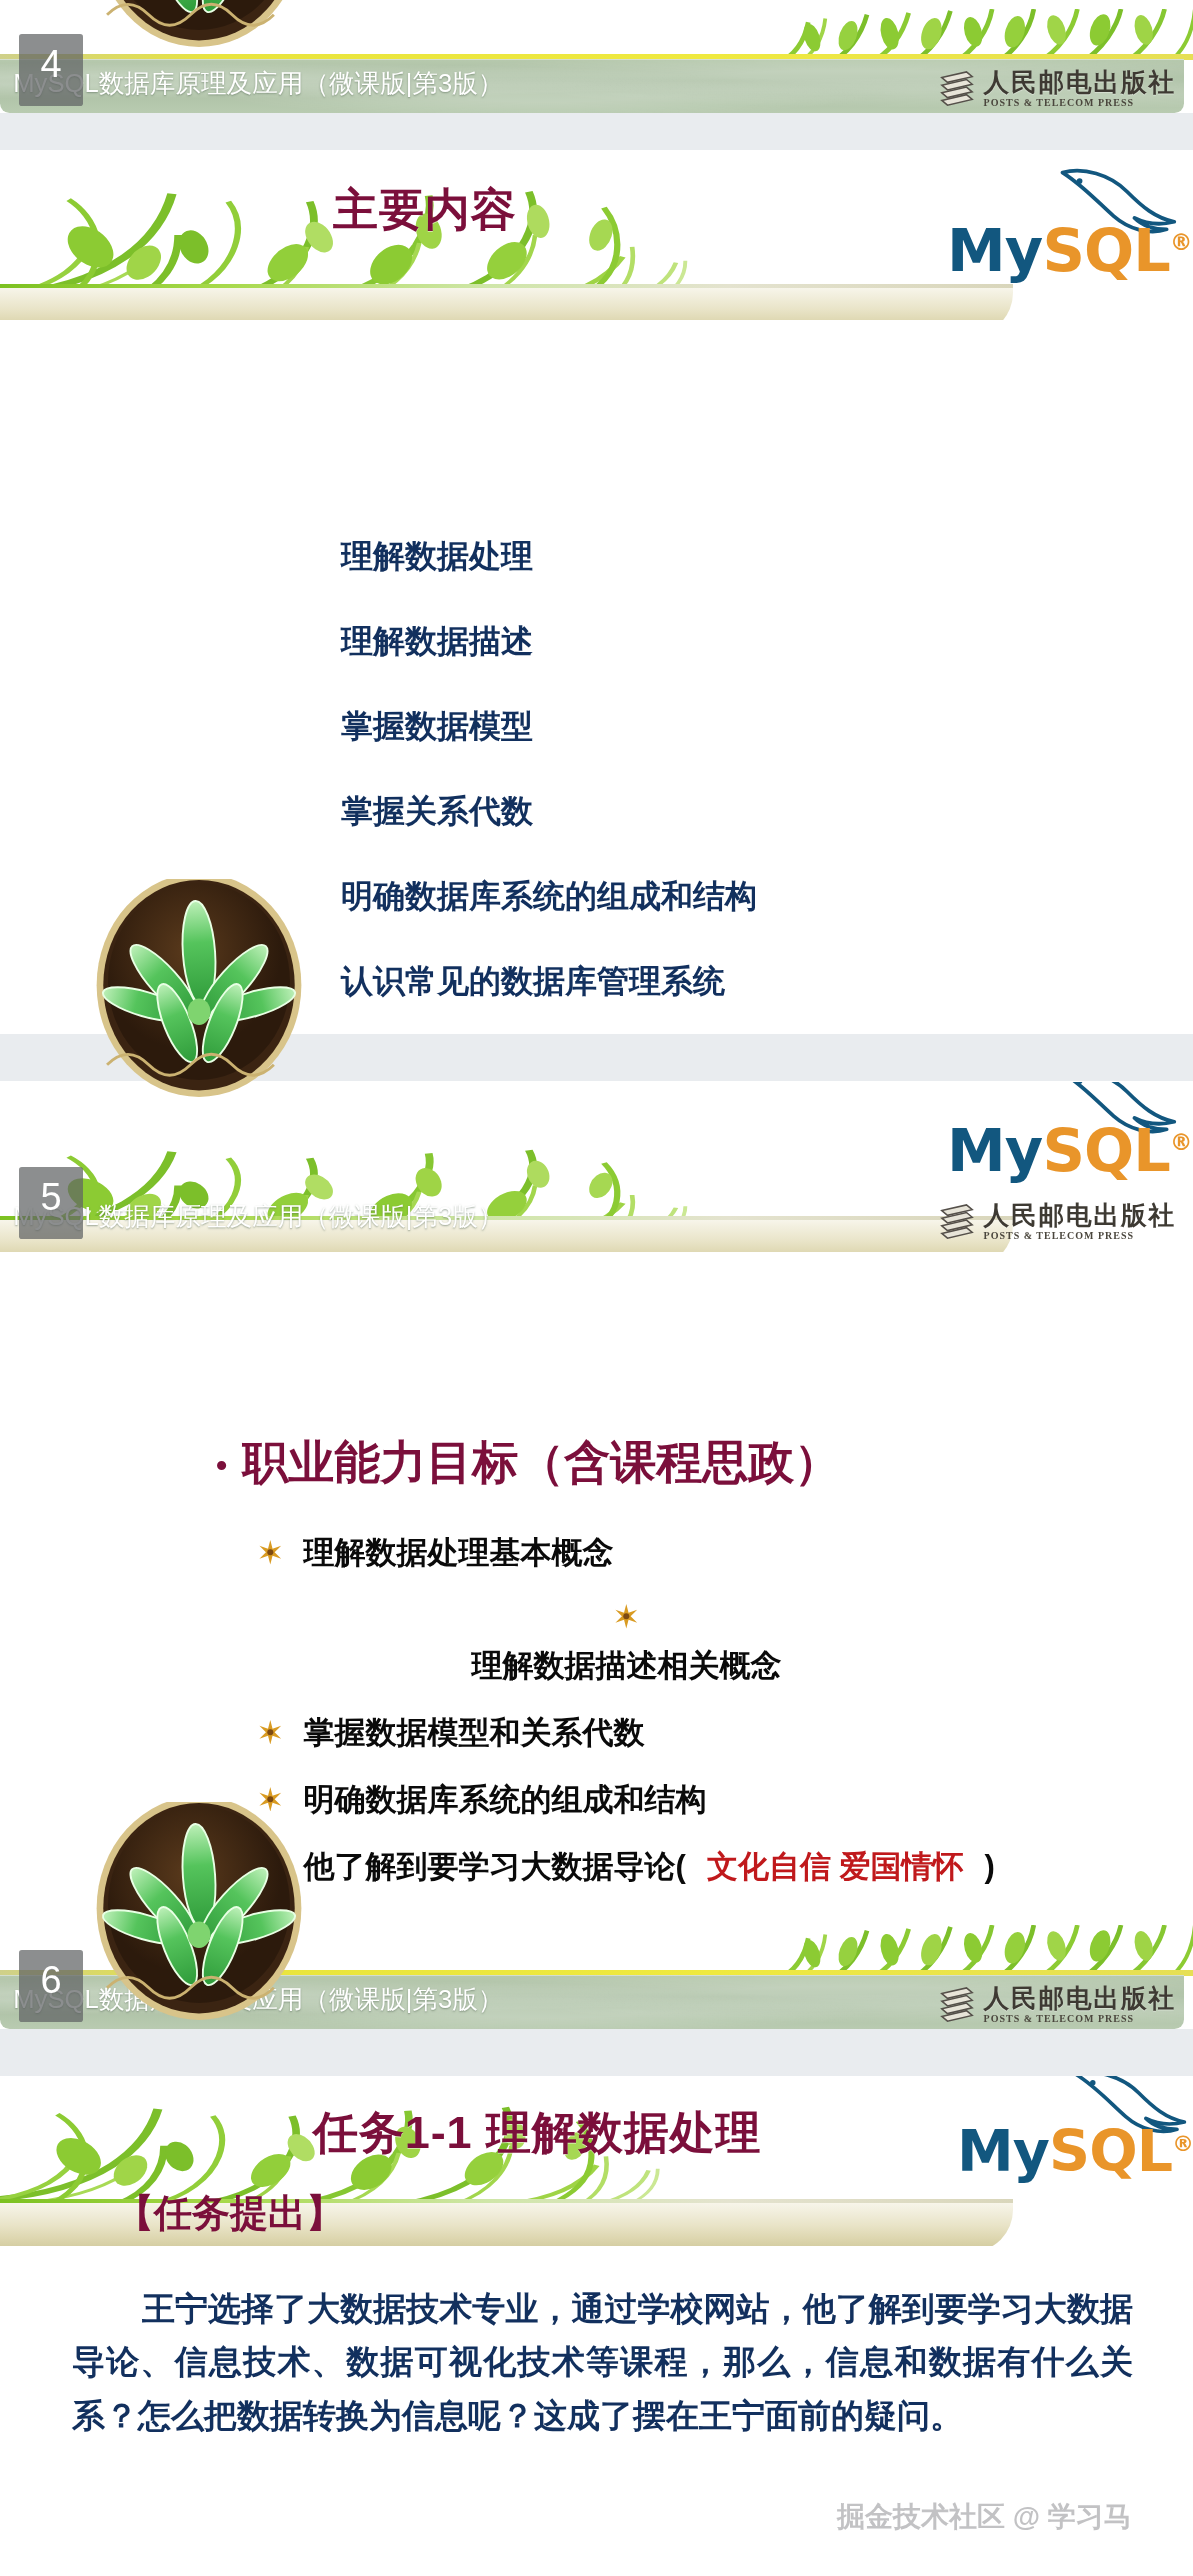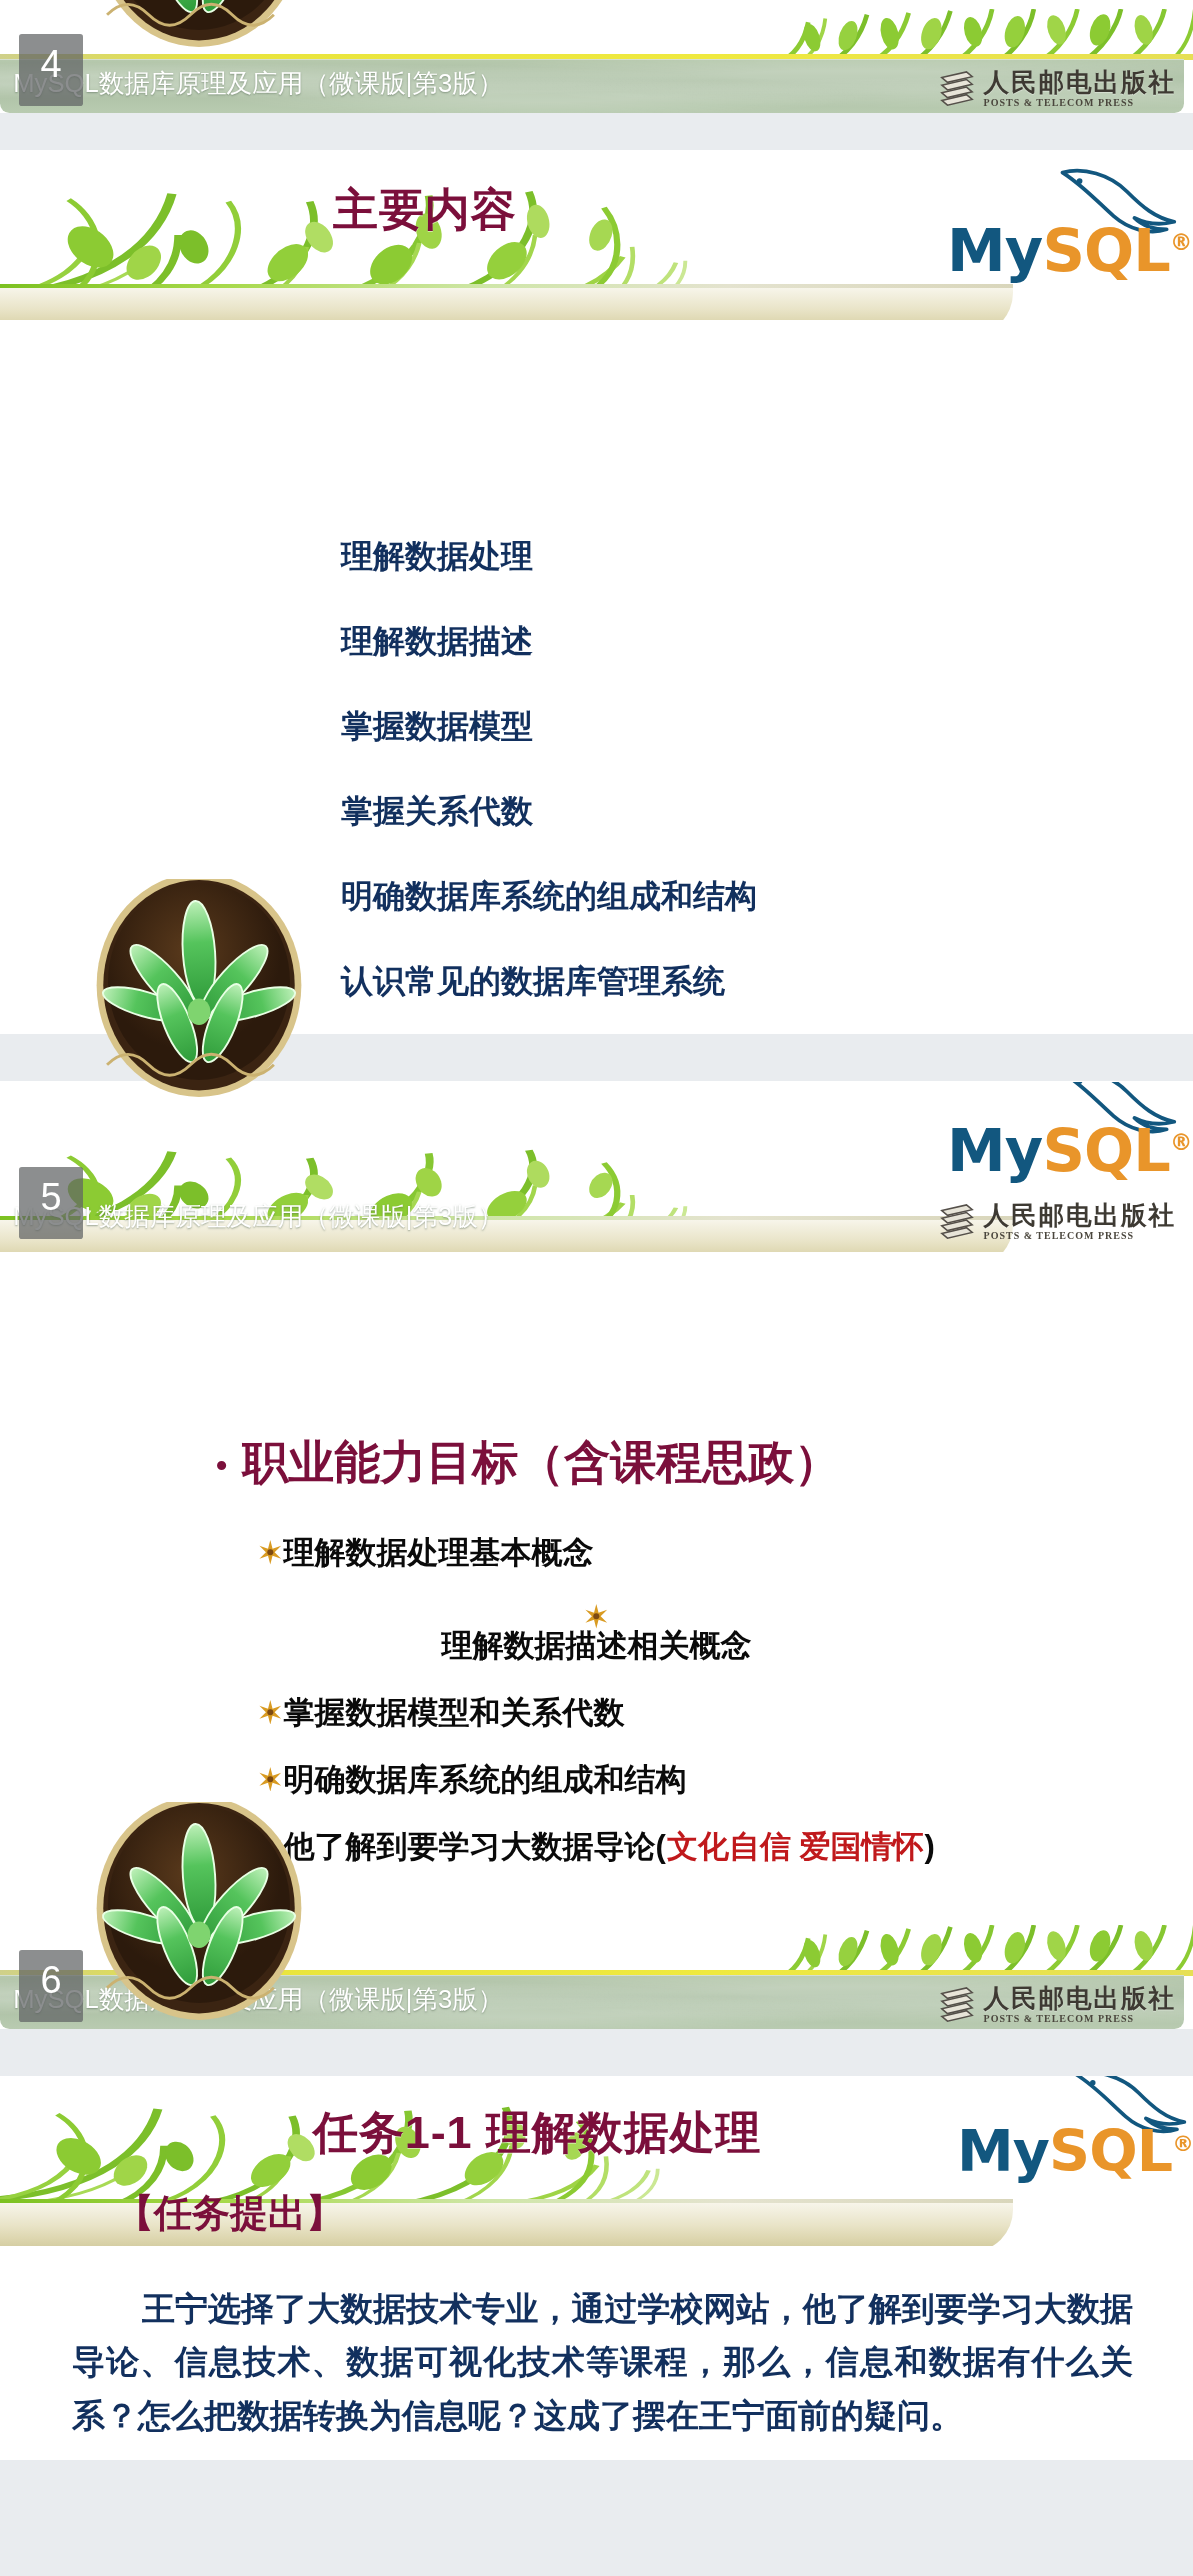--- a/index.html
+++ b/index.html
@@ -124,21 +124,21 @@
     color:#12305e; font-weight:bold; font-size:32px;
     white-space:nowrap; line-height:1;
   }
   .goal-title{
     position:absolute; z-index:4;
     color:#7b0f3b; font-weight:bold; font-size:46px; white-space:nowrap;
   }
   .goal-title .dot{ font-size:32px; vertical-align:middle; margin-right:15px; }
   .goal-list{ position:absolute; z-index:4; }
   .goal-item{
-    display:flex; align-items:center; gap:1px;
+    display:flex; align-items:center; gap:21px;
     color:#0a0a0a; font-weight:bold; font-size:31px; white-space:nowrap;
     line-height:1;
   }
   .goal-item .star{ flex:0 0 auto; width:24.6px; height:24.6px; }
   .goal-item .red{ color:#c0191c; }
   .task-head{
     position:absolute; z-index:4;
     color:#7b0f3b; font-weight:bold; font-size:38px; white-space:nowrap;
   }
   .task-para{
@@ -459,21 +459,21 @@
         <div class="ptxt">
           <div class="pcn">人民邮电出版社</div>
           <div class="pen">POSTS &amp; TELECOM PRESS</div>
         </div>
       </div>
     </div>
   </div>
 
   <div class="gap" style="top:2029px;height:47px;"></div>
 
-  <div class="slide" id="s7" style="top:2076px;height:384px;">
+  <div class="slide" id="s7" style="top:2076px;height:500px;">
     <div class="hdr">
       <svg class="vine" style="top:19px;height:114px;left:-28px;width:701px;" viewBox="0 0 460 130" preserveAspectRatio="none">
         <use href="#vine-art"></use>
       </svg>
       <div class="greenline" style="top:123px;"></div>
       <div class="tanband" style="top:127px;height:49px;"></div>
     </div>
 
     <div class="hdr-title" style="left:313px;top:26.5px;font-size:45px;">任务1-1  理解数据处理</div>
 

